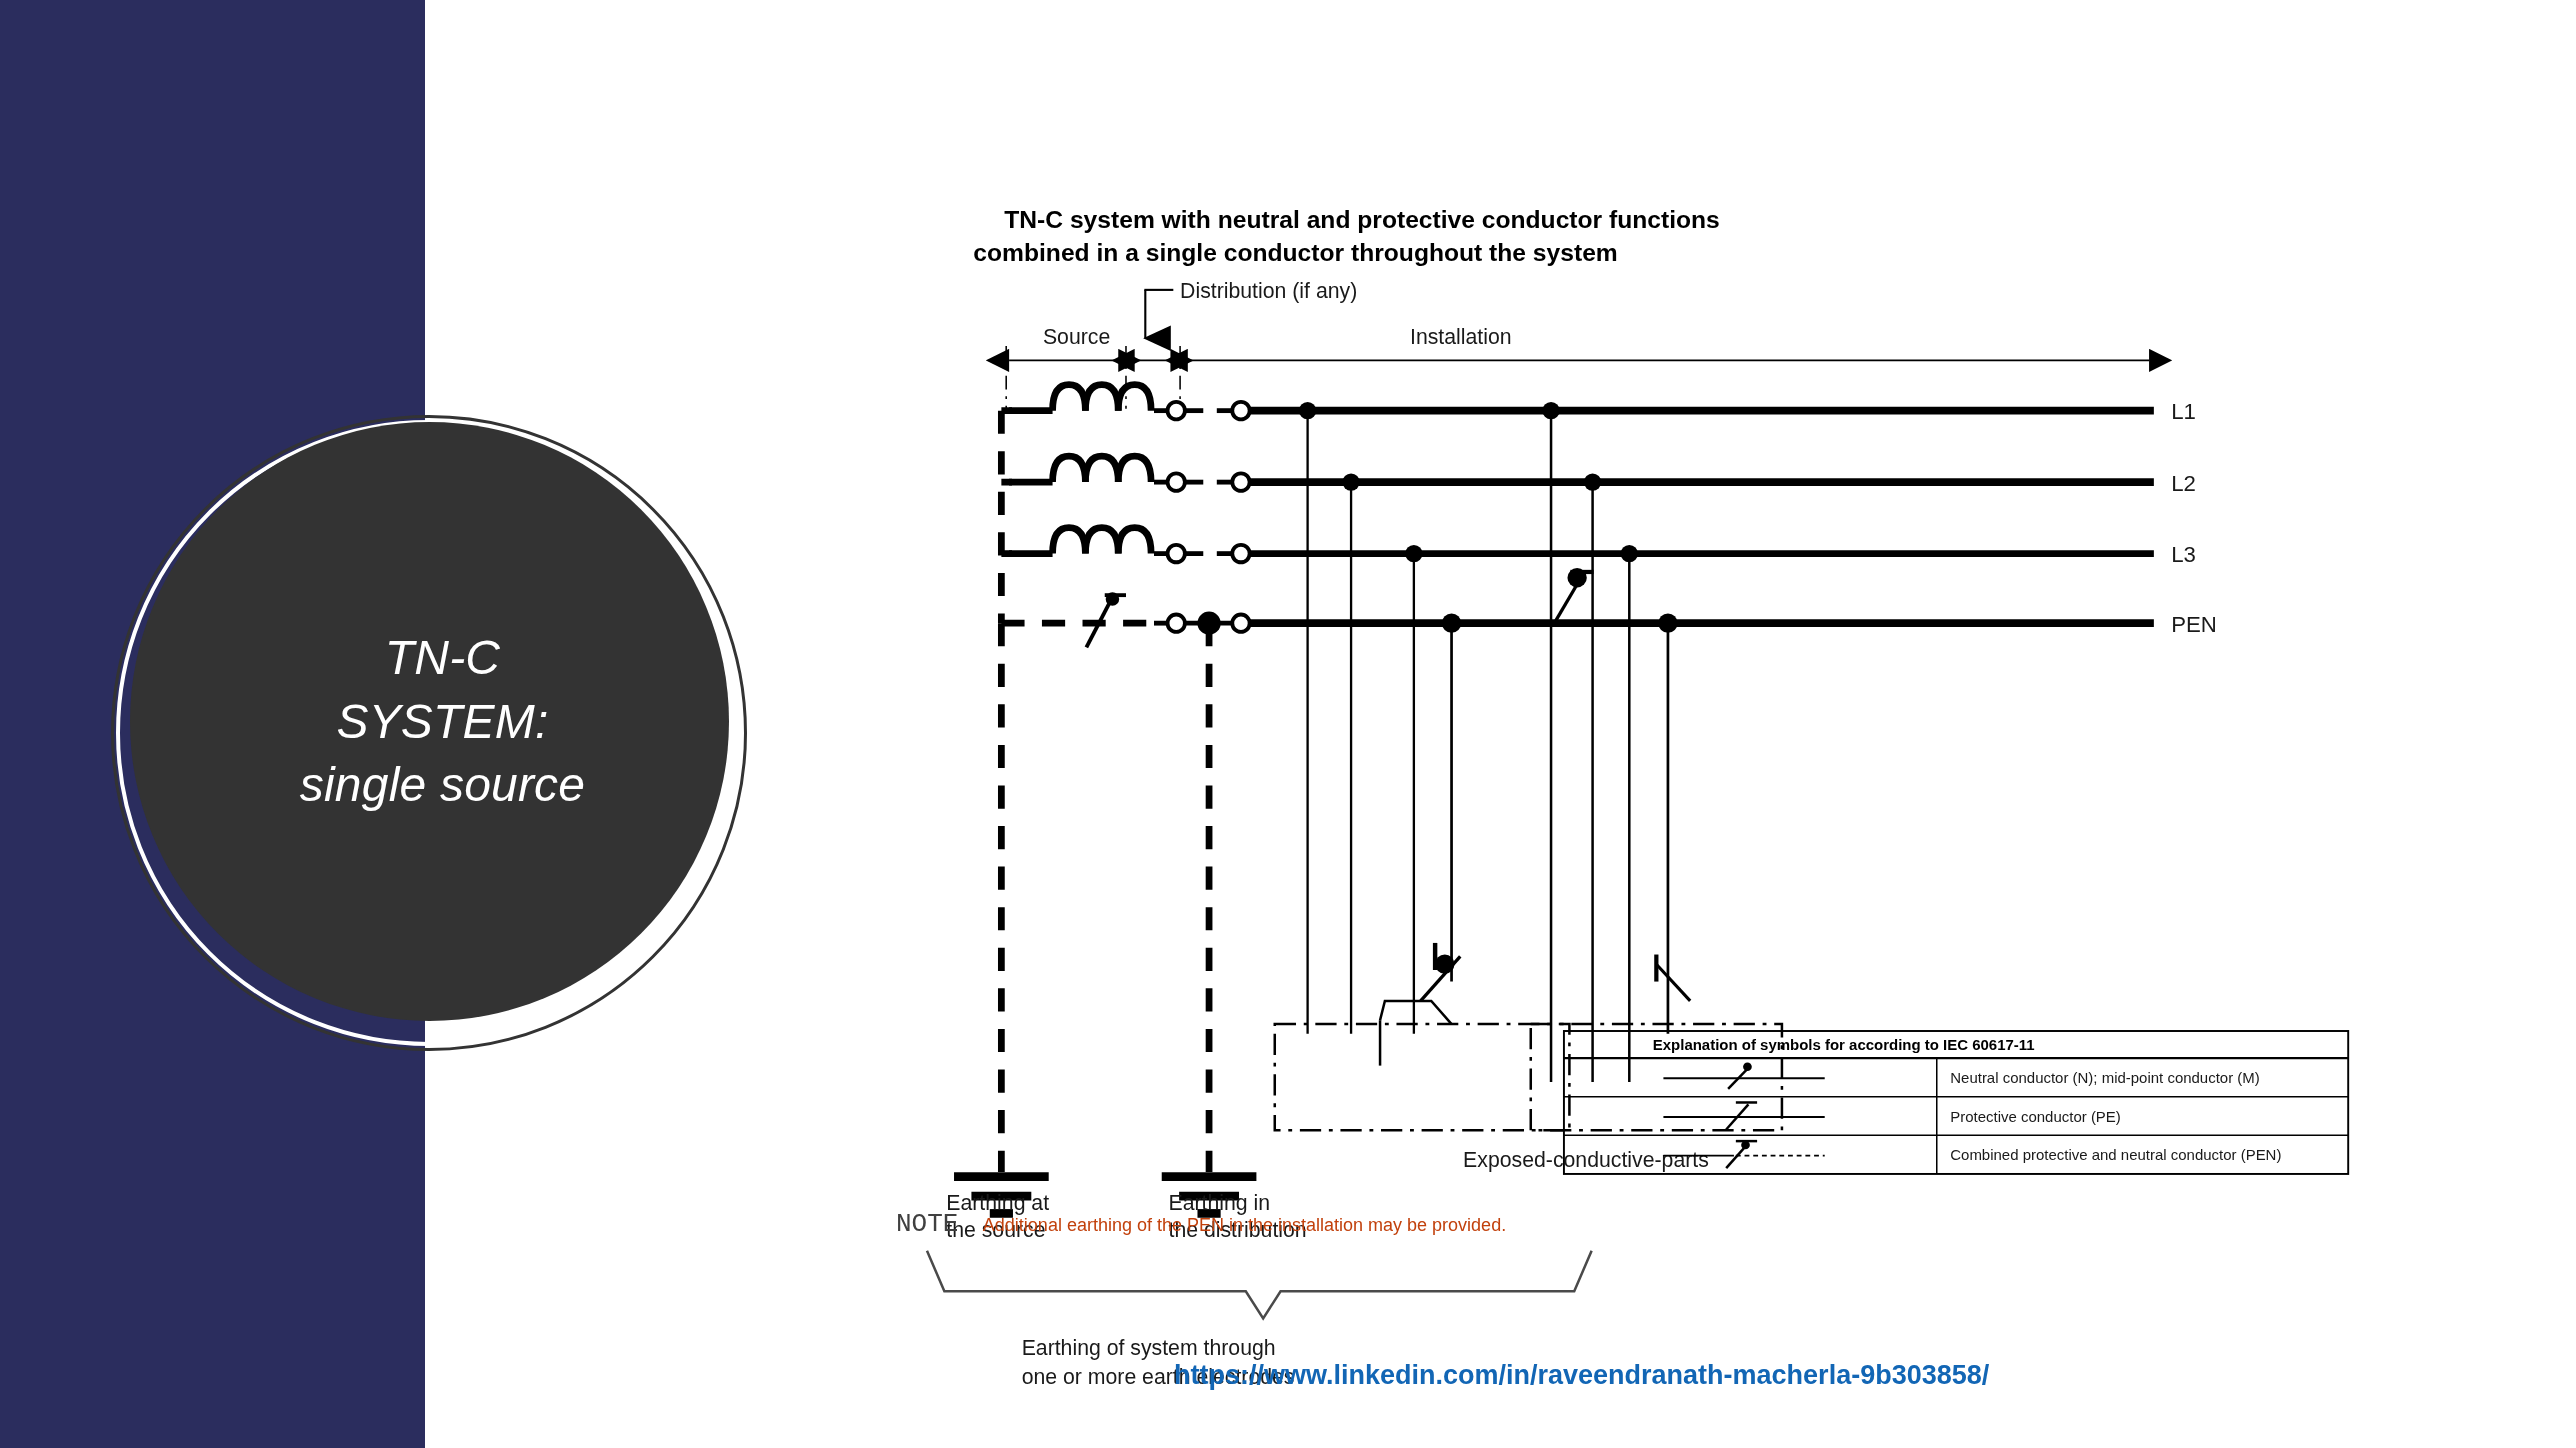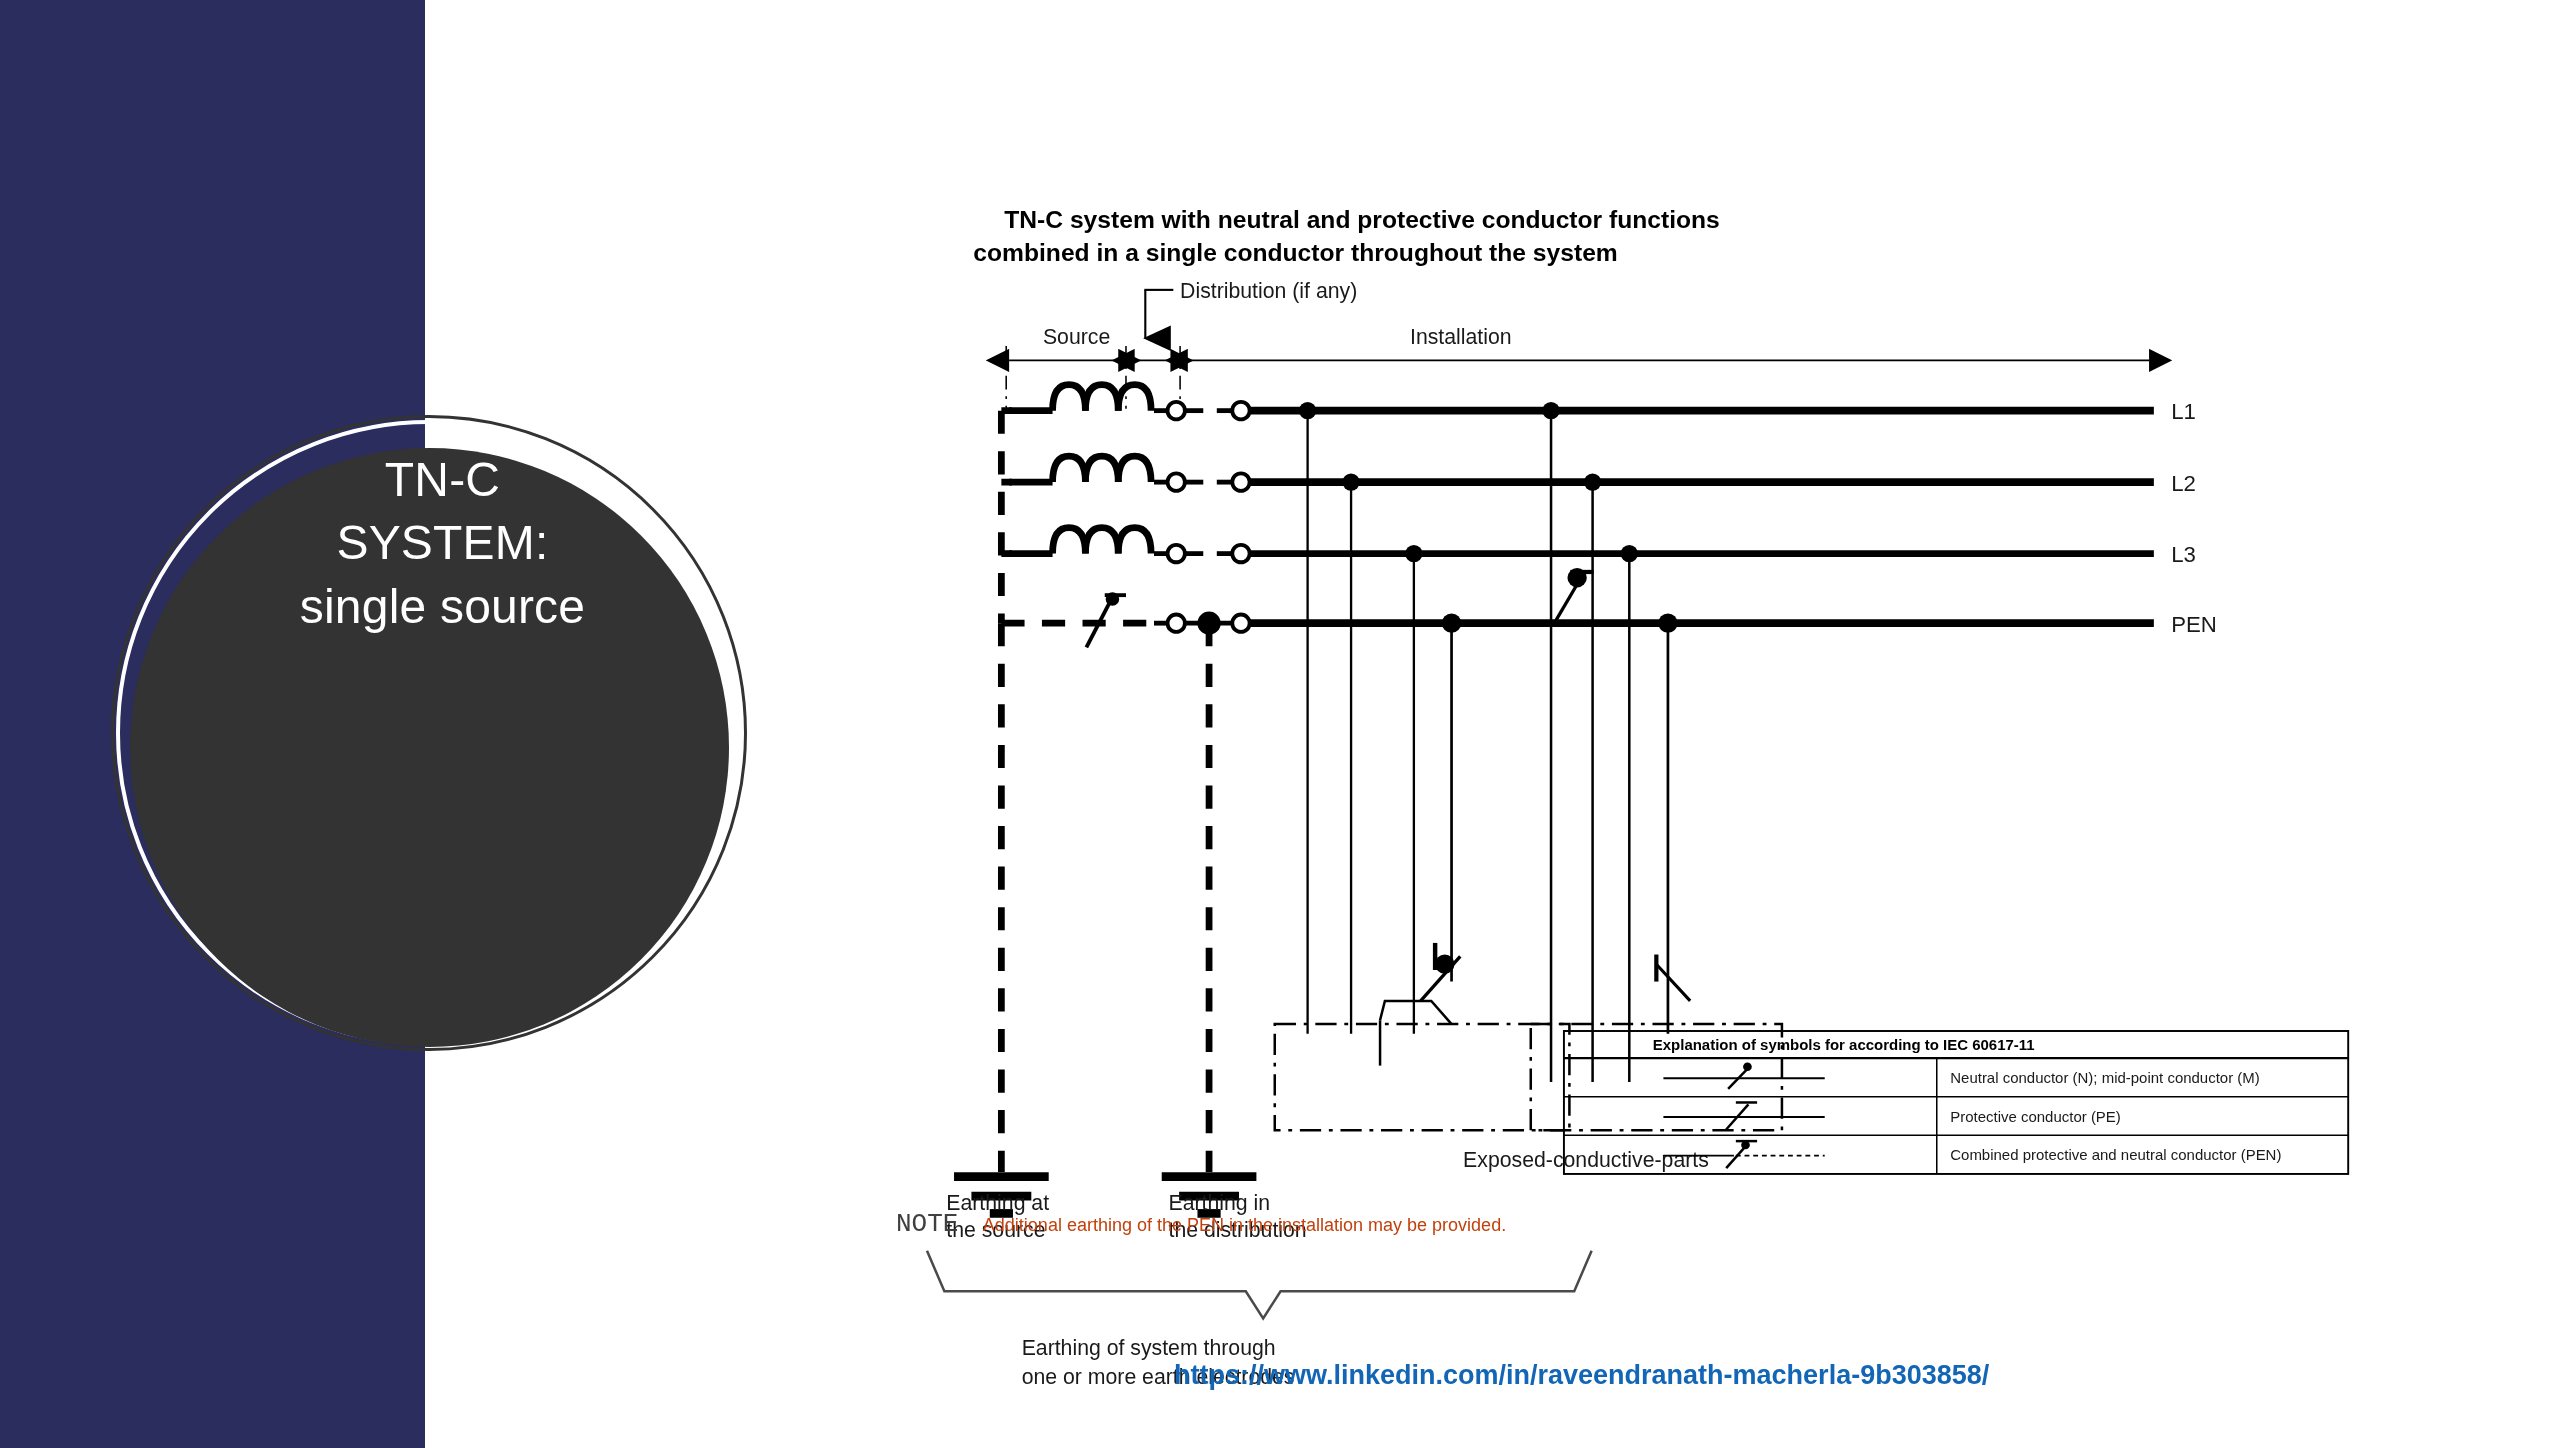--- a/index.html
+++ b/index.html
@@ -26,23 +26,23 @@
     border-radius:50%;
     box-sizing:border-box;
     border:4.8px solid #ffffff;
   }
   .badge-ring-outer{
     position:absolute;left:-4.8px;top:-4.8px;width:636px;height:636px;
     border-radius:50%;box-sizing:border-box;
     border:3.9px solid #333333;
   }
   .badge-disc{
-    position:absolute;left:13.5px;top:28px;width:599px;height:599px;
+    position:absolute;left:13.5px;top:2px;width:599px;height:599px;
     border-radius:50%;
-    display:flex;align-items:flex-start;justify-content:center;
+    display:flex;align-items:center;justify-content:center;font-style:italic;
   }
   .badge-text{
     text-align:center;
     color:#ffffff;
     font-size:48px;
     line-height:1.32;
     font-weight:400;
     letter-spacing:0.2px;
     width:541px;
     padding-left:27px;

